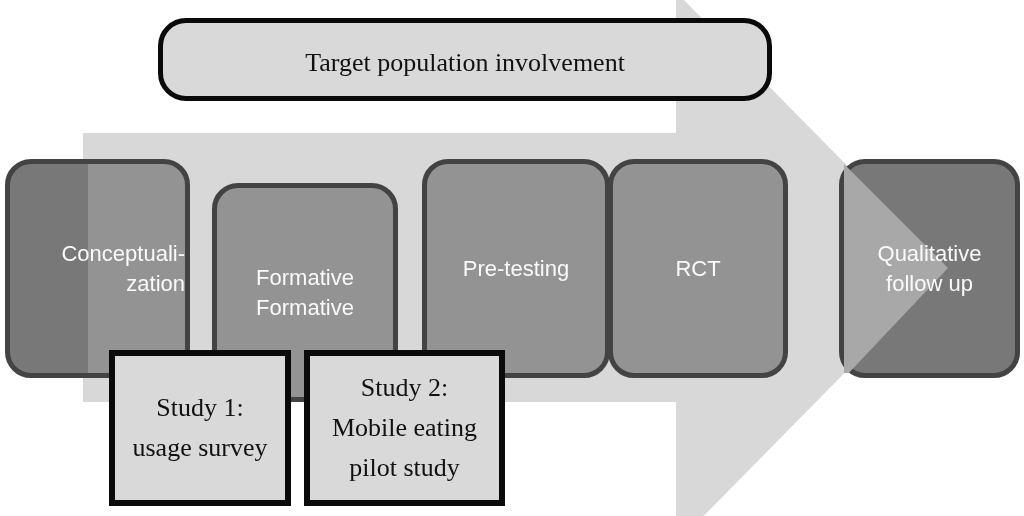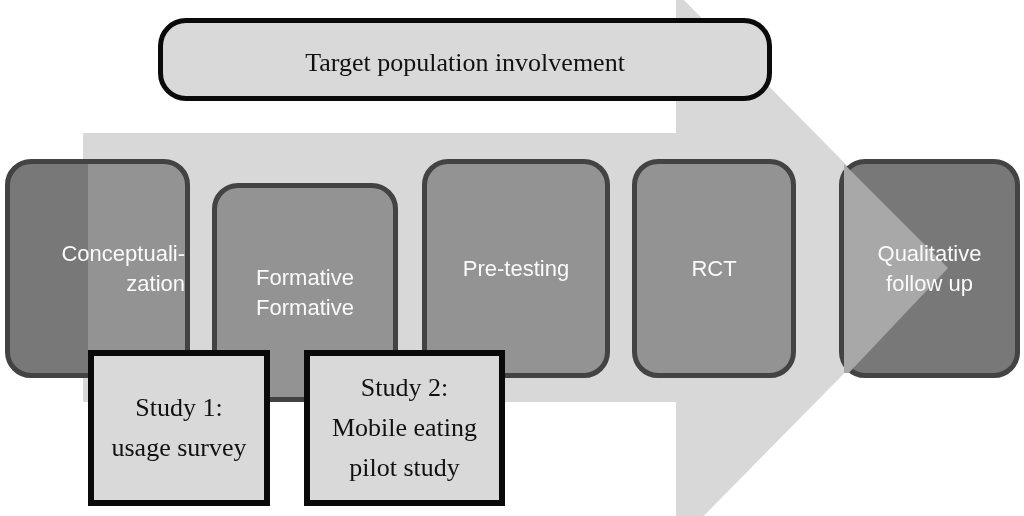--- a/index.html
+++ b/index.html
@@ -31,21 +31,21 @@
     background:var(--stage-light);
     background-origin:border-box;background-clip:border-box;
     display:flex;flex-direction:column;align-items:center;justify-content:center;
     color:var(--stage-text);font-size:22px;line-height:30px;text-align:center;
   }
   .stage .line{position:relative;z-index:2;display:block;}
   .stage-1{left:5px;width:185px;
     background:linear-gradient(to right,var(--stage-dark) 0 78px,var(--stage-light) 78px 100%);align-items:flex-end;}
   .stage-2{left:212px;width:186px;margin-top:24px;}
   .stage-3{left:422px;width:188px;}
-  .stage-4{left:632px;width:164px;}
+  .stage-4{left:608px;width:180px;}
   .stage-5{left:839px;width:181px;background:var(--stage-dark);}
   .stage-5 .arrowtip-overlay{
     position:absolute;left:0;top:0;right:0;bottom:0;z-index:1;
     background:var(--stage-overlap);
     clip-path:polygon(0 0,104px 104px,0 214px);
   }
   
   .banner{
     position:absolute;left:158px;top:18px;width:614px;height:83px;box-sizing:border-box;
     background:var(--panel-fill);border:5px solid var(--panel-border);border-radius:28px;
@@ -54,21 +54,21 @@
     padding-top:6px;
   }
   
   .study{
     position:absolute;top:350px;height:156px;box-sizing:border-box;
     background:var(--panel-fill);border:6px solid var(--panel-border);
     display:flex;flex-direction:column;align-items:center;justify-content:center;
     font-family:"Liberation Serif",serif;font-size:26px;line-height:40px;
     color:var(--dark-text);text-align:center;
   }
-  .study-1{left:88px;width:182px;}
+  .study-1{left:109px;width:182px;}
   .study-2{left:304px;width:201px;}
 </style>
 </head>
 <body>
 
 <div class="canvas">
 
   <div class="arrow"></div>
 
   <div class="banner">

